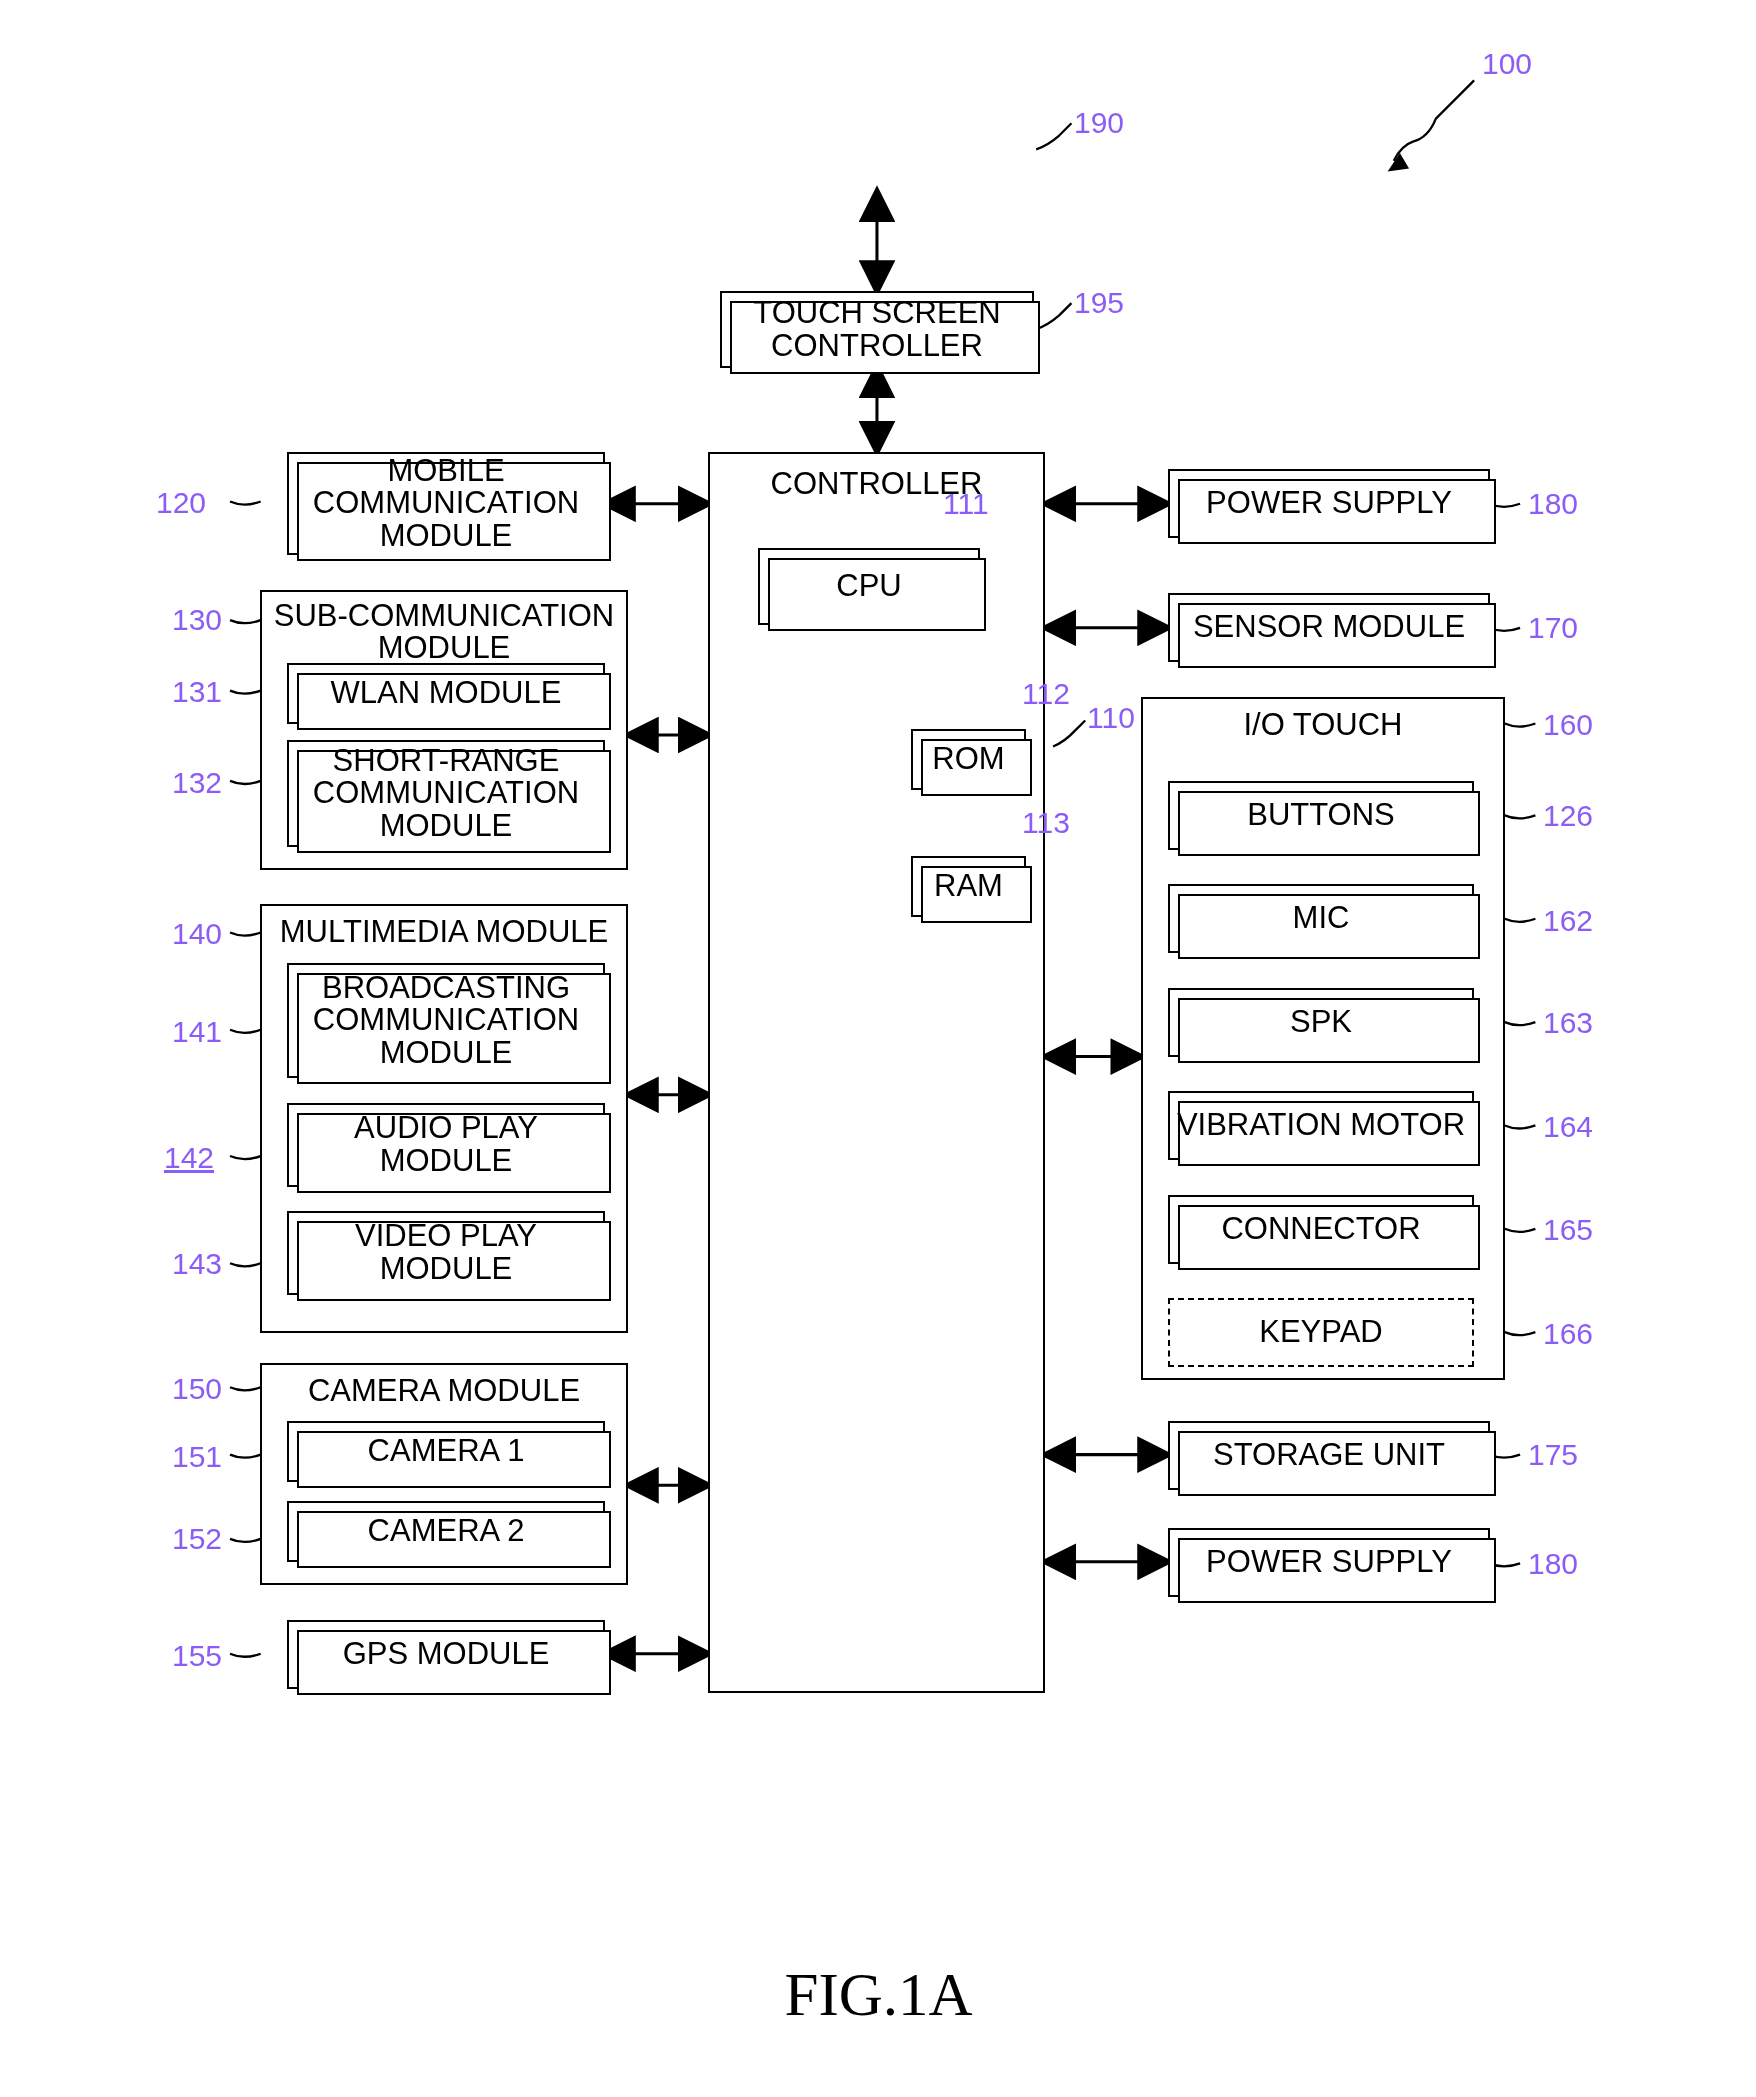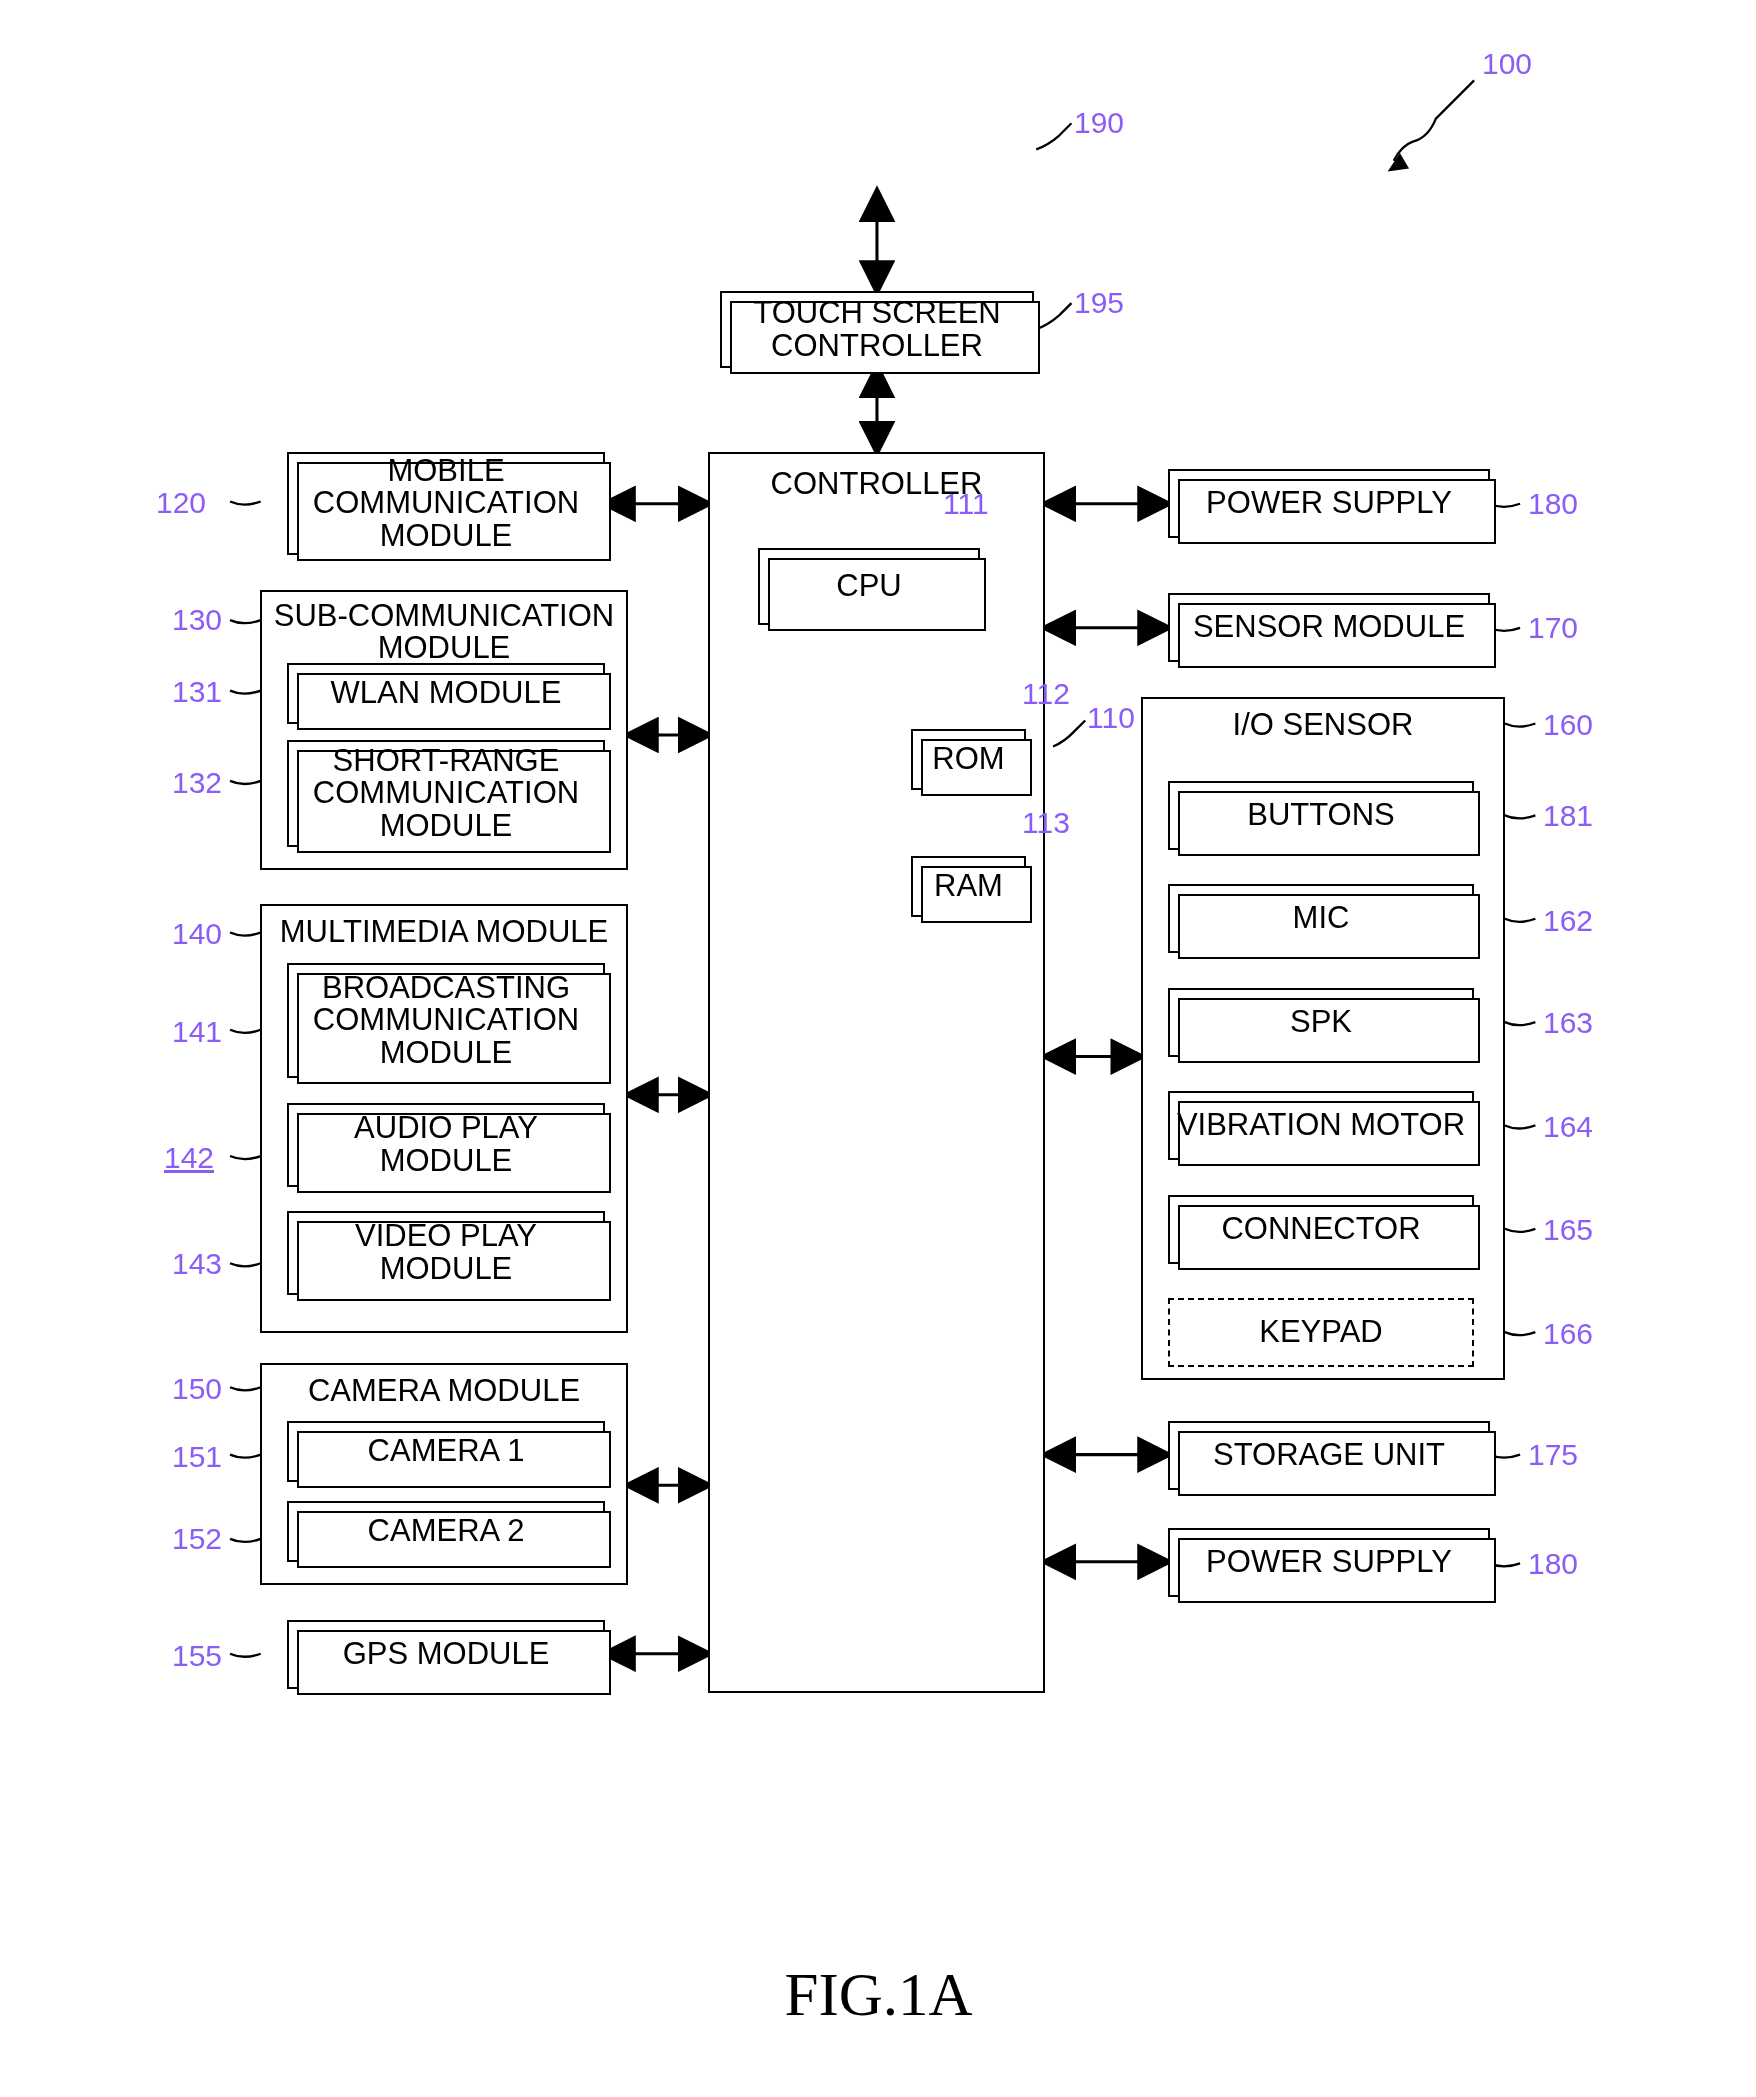--- a/index.html
+++ b/index.html
@@ -250,28 +250,28 @@
     <span>POWER SUPPLY</span>
   </div>
   <div class="lbl" style="left:1528px; top:487px;">180</div>
 
   <div class="box shadow" style="left:1168px; top:593px; width:322px; height:69px;">
     <span>SENSOR MODULE</span>
   </div>
   <div class="lbl" style="left:1528px; top:611px;">170</div>
 
   <div class="group" style="left:1141px; top:697px; width:364px; height:683px;">
-    <div class="title-box-label">I/O SENSOR</div>
+    <div class="title-box-label">I/O TOUCH</div>
   </div>
   <div class="lbl" style="left:1543px; top:708px;">160</div>
 
   <div class="box shadow" style="left:1168px; top:781px; width:306px; height:69px;">
     <span>BUTTONS</span>
   </div>
-  <div class="lbl" style="left:1543px; top:799px;">181</div>
+  <div class="lbl" style="left:1543px; top:799px;">126</div>
 
   <div class="box shadow" style="left:1168px; top:884px; width:306px; height:69px;">
     <span>MIC</span>
   </div>
   <div class="lbl" style="left:1543px; top:904px;">162</div>
 
   <div class="box shadow" style="left:1168px; top:988px; width:306px; height:69px;">
     <span>SPK</span>
   </div>
   <div class="lbl" style="left:1543px; top:1006px;">163</div>

